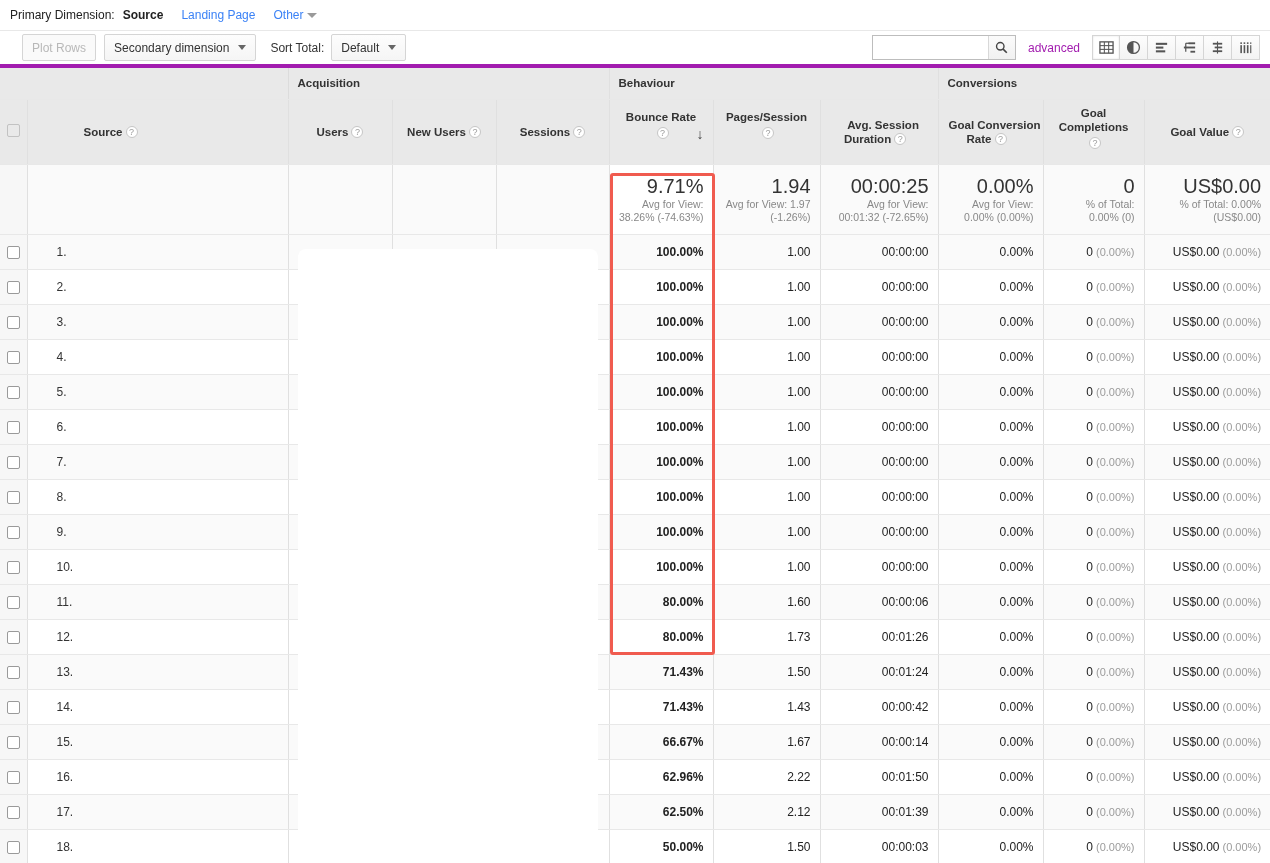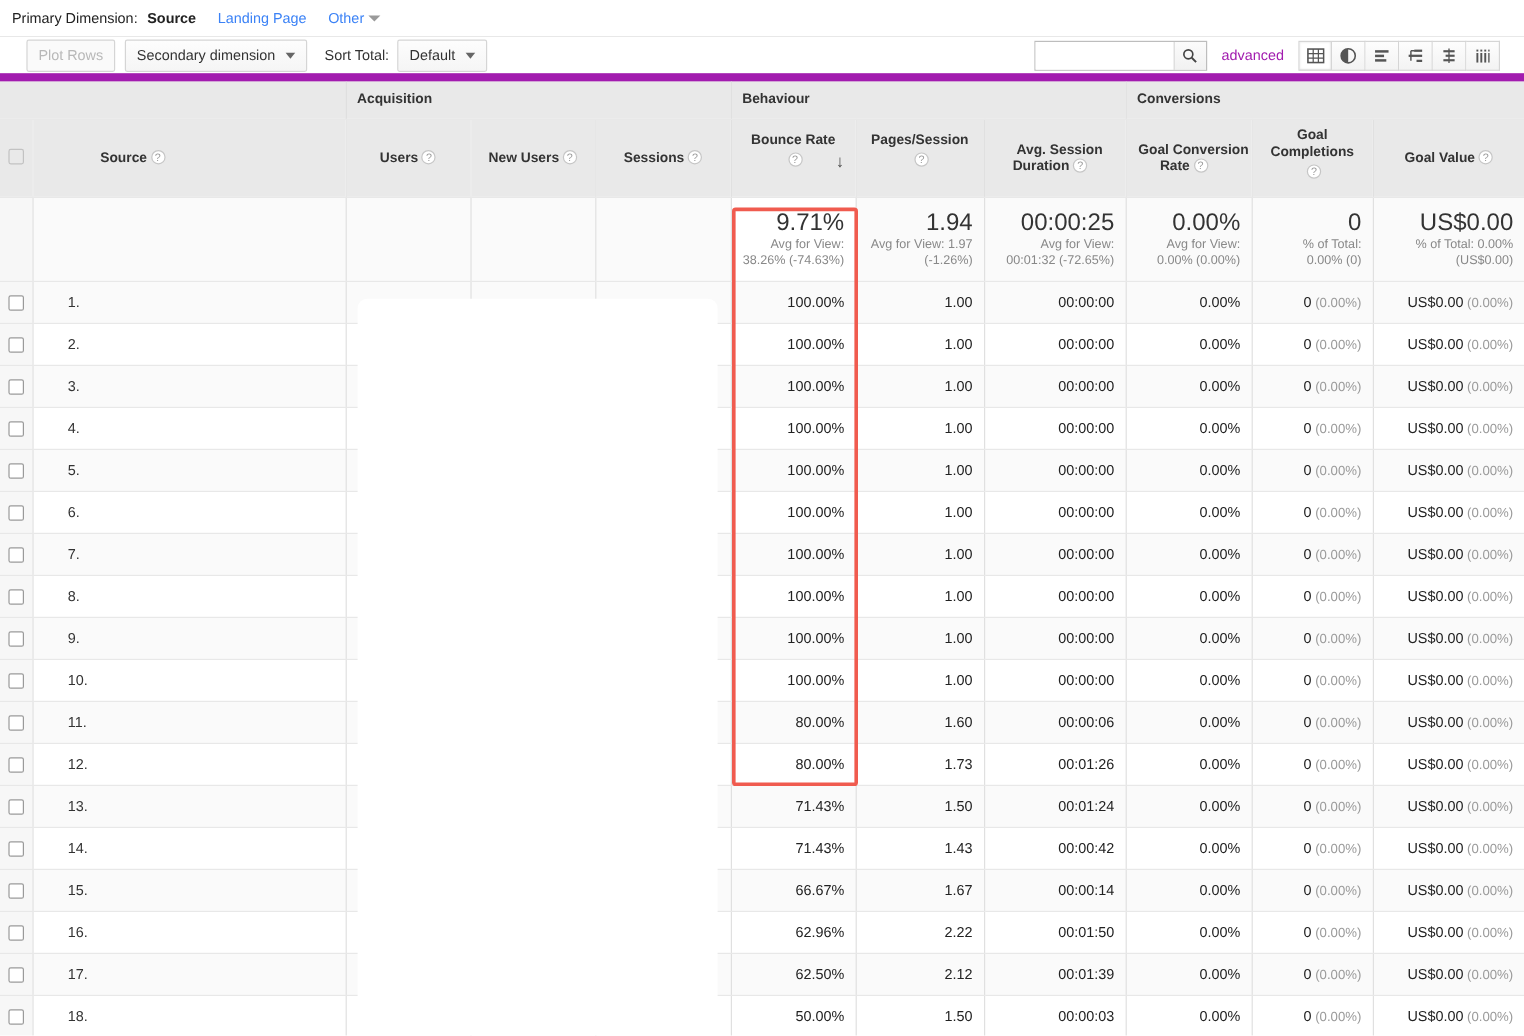--- a/index.html
+++ b/index.html
@@ -53,23 +53,23 @@
     vertical-align: middle;
     margin-left: 4px;
     margin-bottom: 1px;
   }
 
   
   #toolbar {
     height: 37px;
     display: flex;
     align-items: center;
-    padding: 0 20px 0 22px;
+    padding: 0 10px 0 22px;
     background: #fff;
-    border-bottom: 7px solid #a21caf;
+    border-bottom: 4px solid #a21caf;
     position: relative;
   }
   .btn {
     height: 27px;
     border: 1px solid #d5d5d5;
     background: linear-gradient(#fdfdfd,#f5f5f5);
     border-radius: 2px;
     font-size: 12px;
     color: #333;
     display: inline-flex;
@@ -225,21 +225,21 @@
     background: #e9e9e9;
     display: inline-block;
     cursor: pointer;
   }
   .idx-cell {
     font-size: 12px; color: #333;
     padding-left: 29px !important;
     text-align: left;
   }
   .num-cell { text-align: right; padding-right: 9px !important; font-size: 12px; color: #222; }
-  .num-cell.bold { font-weight: normal; }
+  .num-cell.bold { font-weight: bold; }
   .pct-small { color: #9b9b9b; font-size: 11px; margin-left: 3px; }
 
   
   #redaction-overlay {
     position: absolute;
     left: 298px; top: 181px;
     width: 300px; height: 682px;
     background: #ffffff;
     border-radius: 8px 8px 0 0;
     z-index: 30;

